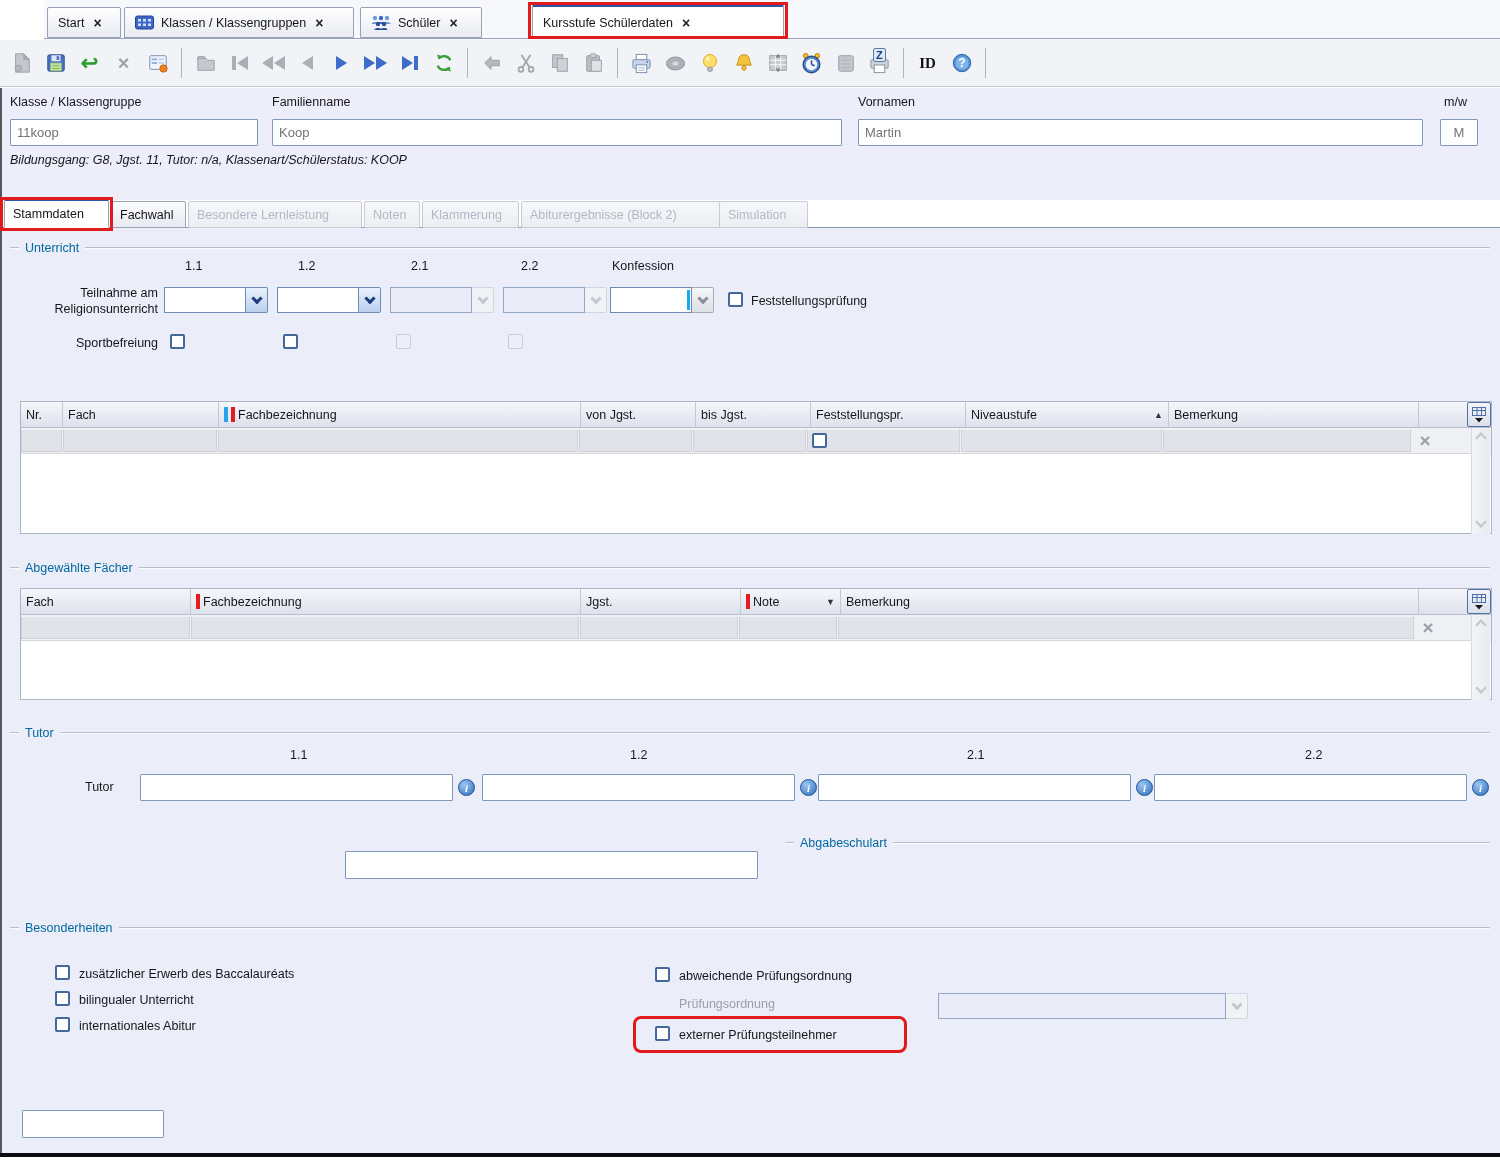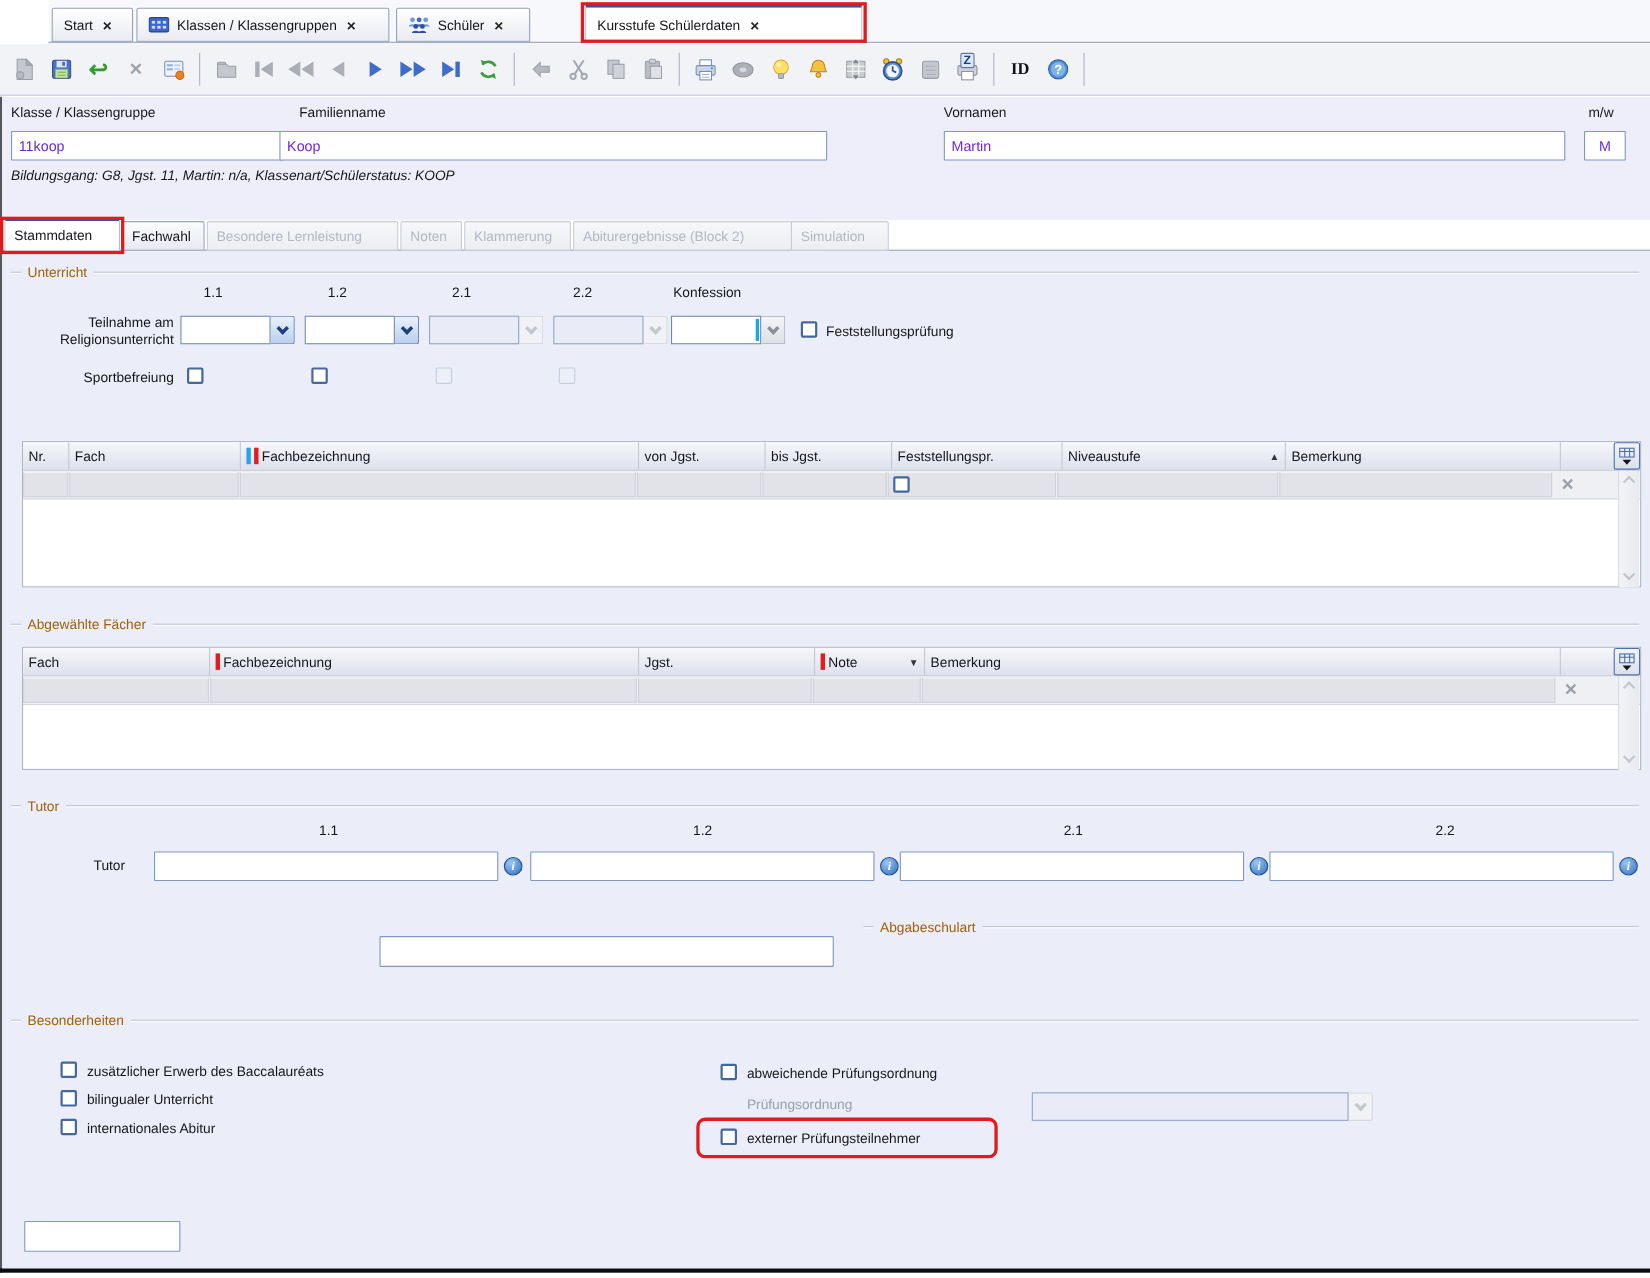--- a/index.html
+++ b/index.html
@@ -34,39 +34,39 @@
   .idtxt { font-family:"Liberation Serif", serif; font-weight:bold; font-size:15px; color:#111; }
 
   
   .leftline  { position:absolute; left:0; top:88px; width:2px; height:1069px; background:#56575d; }
   .bottomline{ position:absolute; left:0; top:1153px; width:1500px; height:4px; background:#0c0c10; }
 
   
   .formhead { position:absolute; left:2px; top:88px; width:1498px; height:112px; background:#edeefa; }
   .flabel { position:absolute; font-size:12.5px; color:#17171b; }
   .tinput { position:absolute; height:27px; border:1px solid #7f99bd; background:#fff; font:13px "Liberation Sans",sans-serif;
-            padding:0 6px; color:#6d28d9; border-radius:1px; }
+            padding:0 6px; color:#737373; border-radius:1px; }
   .statusline { position:absolute; font-style:italic; font-size:12.5px; color:#17171b; }
 
   
   .subtabs-baseline { position:absolute; left:2px; top:227px; width:1498px; height:1px; background:#8a96ad; }
   .stab { position:absolute; top:201px; height:27px; display:flex; align-items:center; justify-content:flex-start;
           background:linear-gradient(#fbfcfe,#e8eaf1); border:1px solid #9ba4b6; border-radius:2px 2px 0 0;
           font-size:12.5px; white-space:nowrap; padding:0 8px; }
   .stab.active { top:199px; height:29px; background:#fff; border-bottom:1px solid #fff; border-top:2px solid #2f54b0; z-index:3; }
   .stab.dis { color:#b3b8c4; background:linear-gradient(#f6f7fa,#eceef3); border-color:#c7cbd7; }
 
   
   .panel { position:absolute; left:2px; top:228px; width:1498px; height:925px; background:#ebedf8; }
 
   
   .fsrow { position:absolute; display:flex; align-items:center; gap:6px; height:14px; }
   .fline { height:2px; border-top:1px solid #b9bdc9; border-bottom:1px solid #fdfdff; flex:1; }
   .fdash { height:2px; border-top:1px solid #b9bdc9; border-bottom:1px solid #fdfdff; width:9px; }
-  .fstitle { font-size:12.5px; color:#a16207; white-space:nowrap; }
+  .fstitle { font-size:12.5px; color:#0369a1; white-space:nowrap; }
 
   
   .combo { position:absolute; height:26px; display:flex; }
   .combo .cfield { flex:1; background:#fff; border:1px solid #6d8cb5; position:relative; }
   .combo .cbtn { width:22px; background:linear-gradient(#eaf2fc,#b9d0ee); border:1px solid #6d8cb5; border-left:none;
                  display:flex; align-items:center; justify-content:center; border-radius:0 2px 2px 0; }
   .chev { width:8px; height:8px; border-right:3px solid #1d3f7e; border-bottom:3px solid #1d3f7e;
           transform:rotate(45deg) translate(-1px,-1px); }
   .combo.dis .cfield { background:#e9ebf6; border-color:#93a7c7; }
   .combo.dis .cbtn { background:#f1f2f5; border-color:#d2d5dd; }
@@ -405,25 +405,25 @@
   <div class="leftline"></div>
   <div class="bottomline"></div>
 
   <div class="formhead">
     <span class="flabel" style="left:8px;top:7px;">Klasse / Klassengruppe</span>
     <span class="flabel" style="left:270px;top:7px;">Familienname</span>
     <span class="flabel" style="left:856px;top:7px;">Vornamen</span>
     <span class="flabel" style="left:1442px;top:7px;">m/w</span>
 
     <input class="tinput" style="left: 8px; top: 31px; width: 248px;" value="11koop">
-    <input class="tinput" style="left: 252px; top: 31px; width: 498px;" value="Koop">
+    <input class="tinput" style="left: 270px; top: 31px; width: 570px;" value="Koop">
     <input class="tinput" style="left: 856px; top: 31px; width: 565px;" value="Martin">
     <input class="tinput" style="left: 1438px; top: 31px; width: 38px; text-align: center;" value="M">
 
-    <span class="statusline" style="left:8px;top:65px;">Bildungsgang: G8, Jgst. 11, Martin: n/a, Klassenart/Schülerstatus: KOOP</span>
+    <span class="statusline" style="left:8px;top:65px;">Bildungsgang: G8, Jgst. 11, Tutor: n/a, Klassenart/Schülerstatus: KOOP</span>
   </div>
 
   <div class="subtabs-baseline"></div>
   <div class="stab active" style="left:4px;width:105px;">
       <span>Stammdaten</span>
     </div>
   <div class="stab" style="left:111px;width:75px;">
       <span>Fachwahl</span>
     </div>
   <div class="stab dis" style="left:188px;width:174px;">

